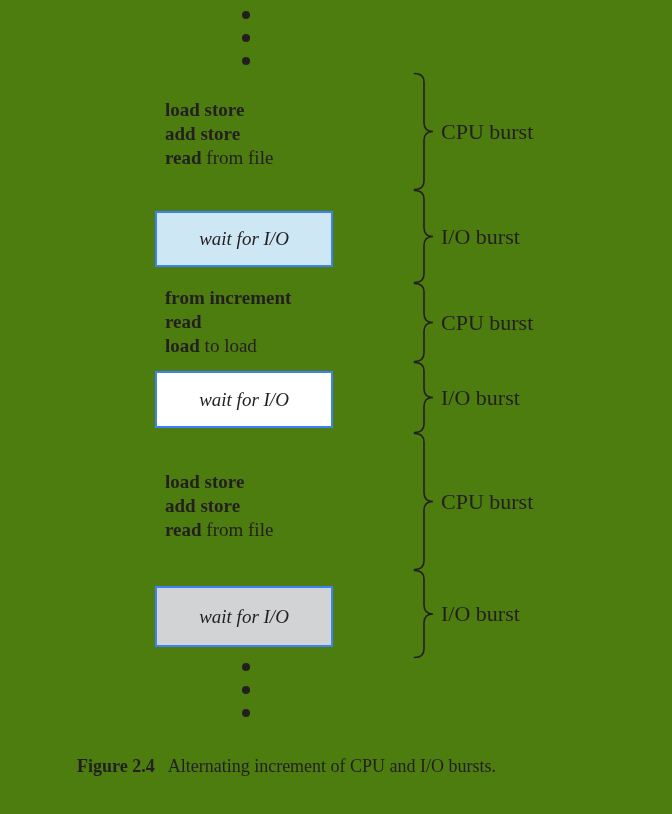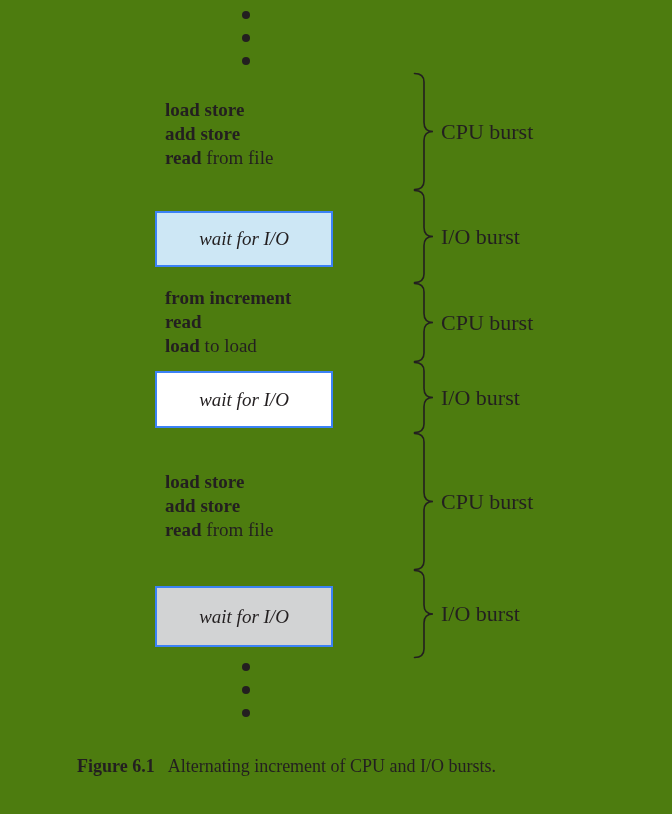--- a/index.html
+++ b/index.html
@@ -129,16 +129,16 @@
     </svg>
 
   <div class="brace-label" style="top:121px;">CPU burst</div>
   <div class="brace-label" style="top:226px;">I/O burst</div>
   <div class="brace-label" style="top:312px;">CPU burst</div>
   <div class="brace-label" style="top:387px;">I/O burst</div>
   <div class="brace-label" style="top:491px;">CPU burst</div>
   <div class="brace-label" style="top:603px;">I/O burst</div>
 
   <div class="caption">
-    <span class="fig">Figure 6.1</span><span>Alternating increment of CPU and I/O bursts.</span>
+    <span class="fig">Figure 2.4</span><span>Alternating increment of CPU and I/O bursts.</span>
   </div>
 
 </div>
 
 </body></html>

